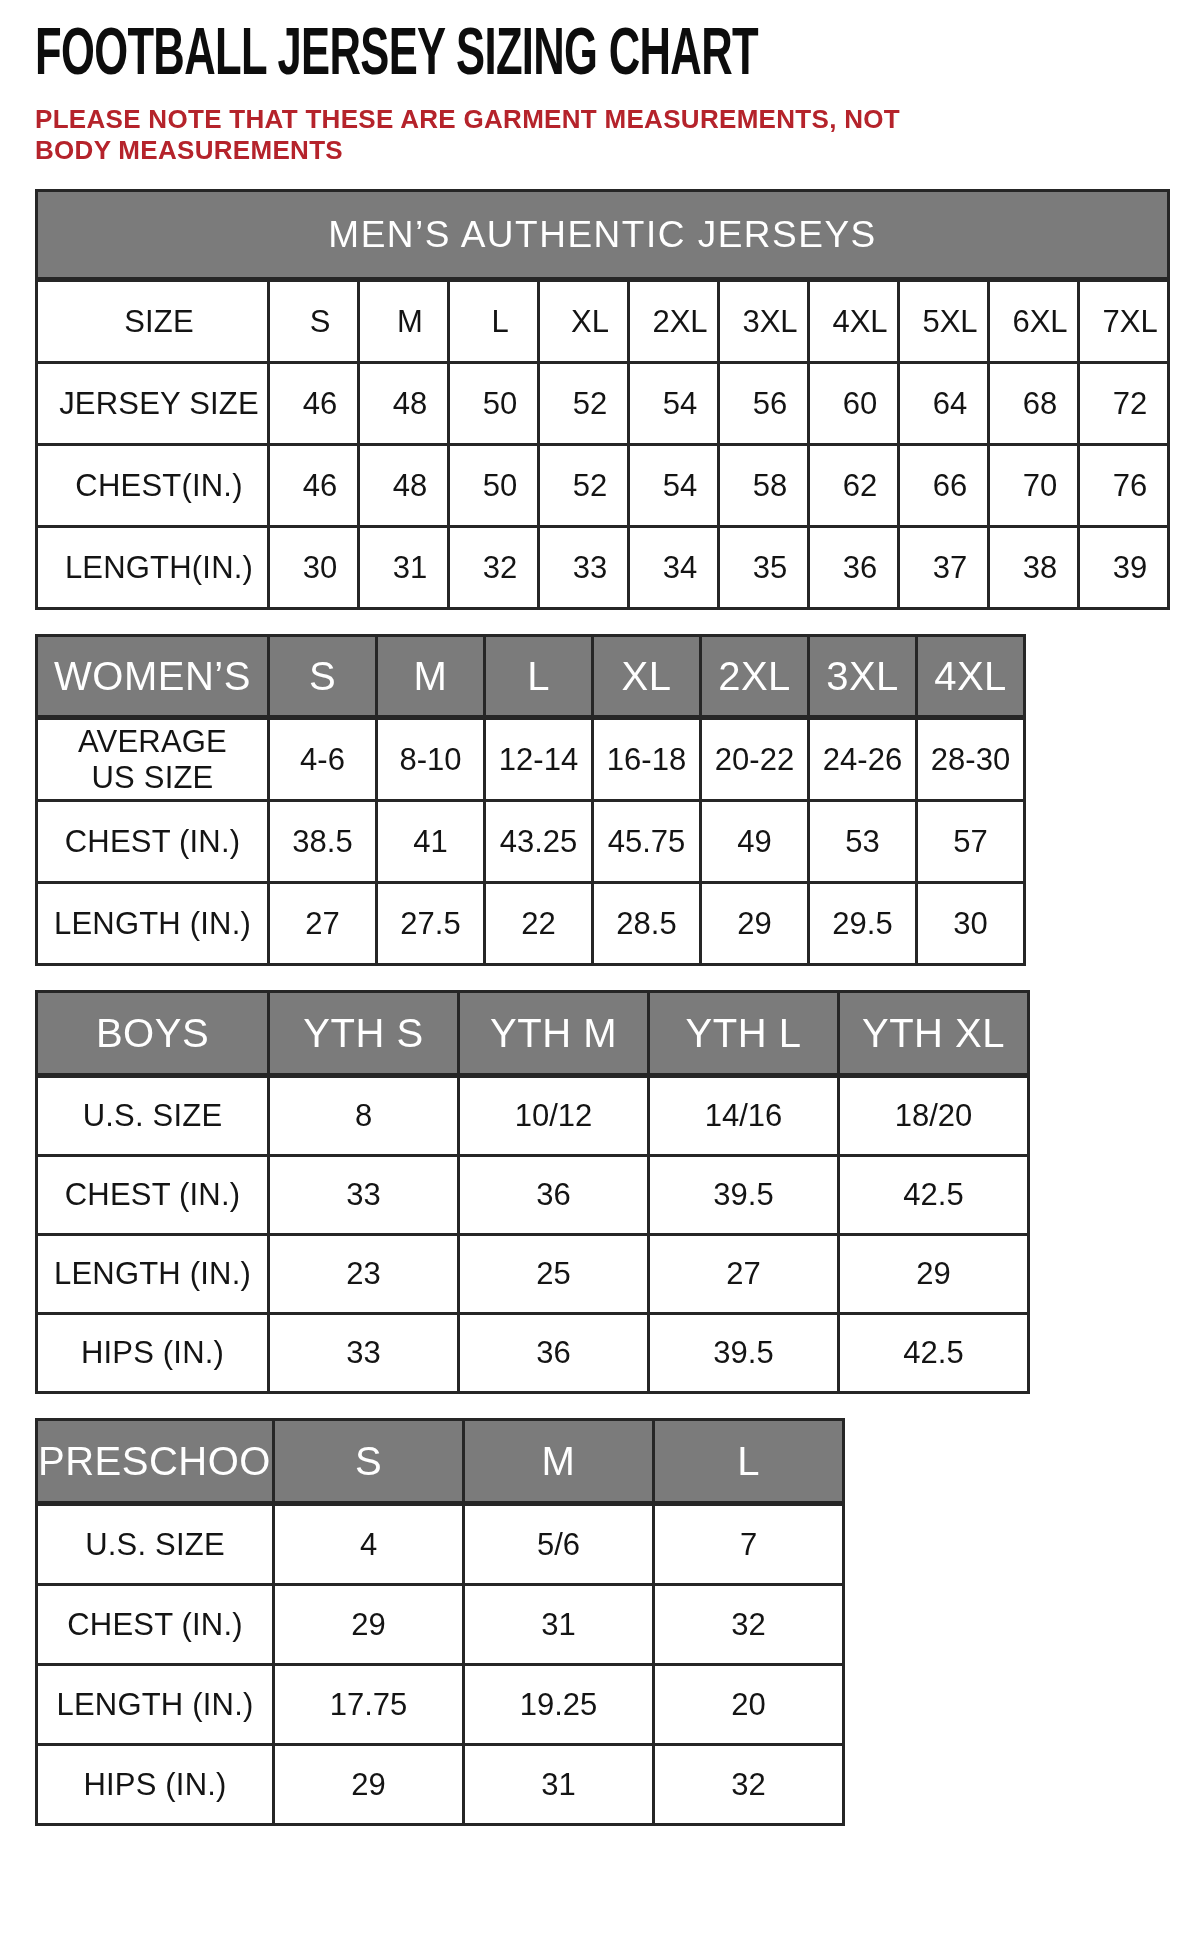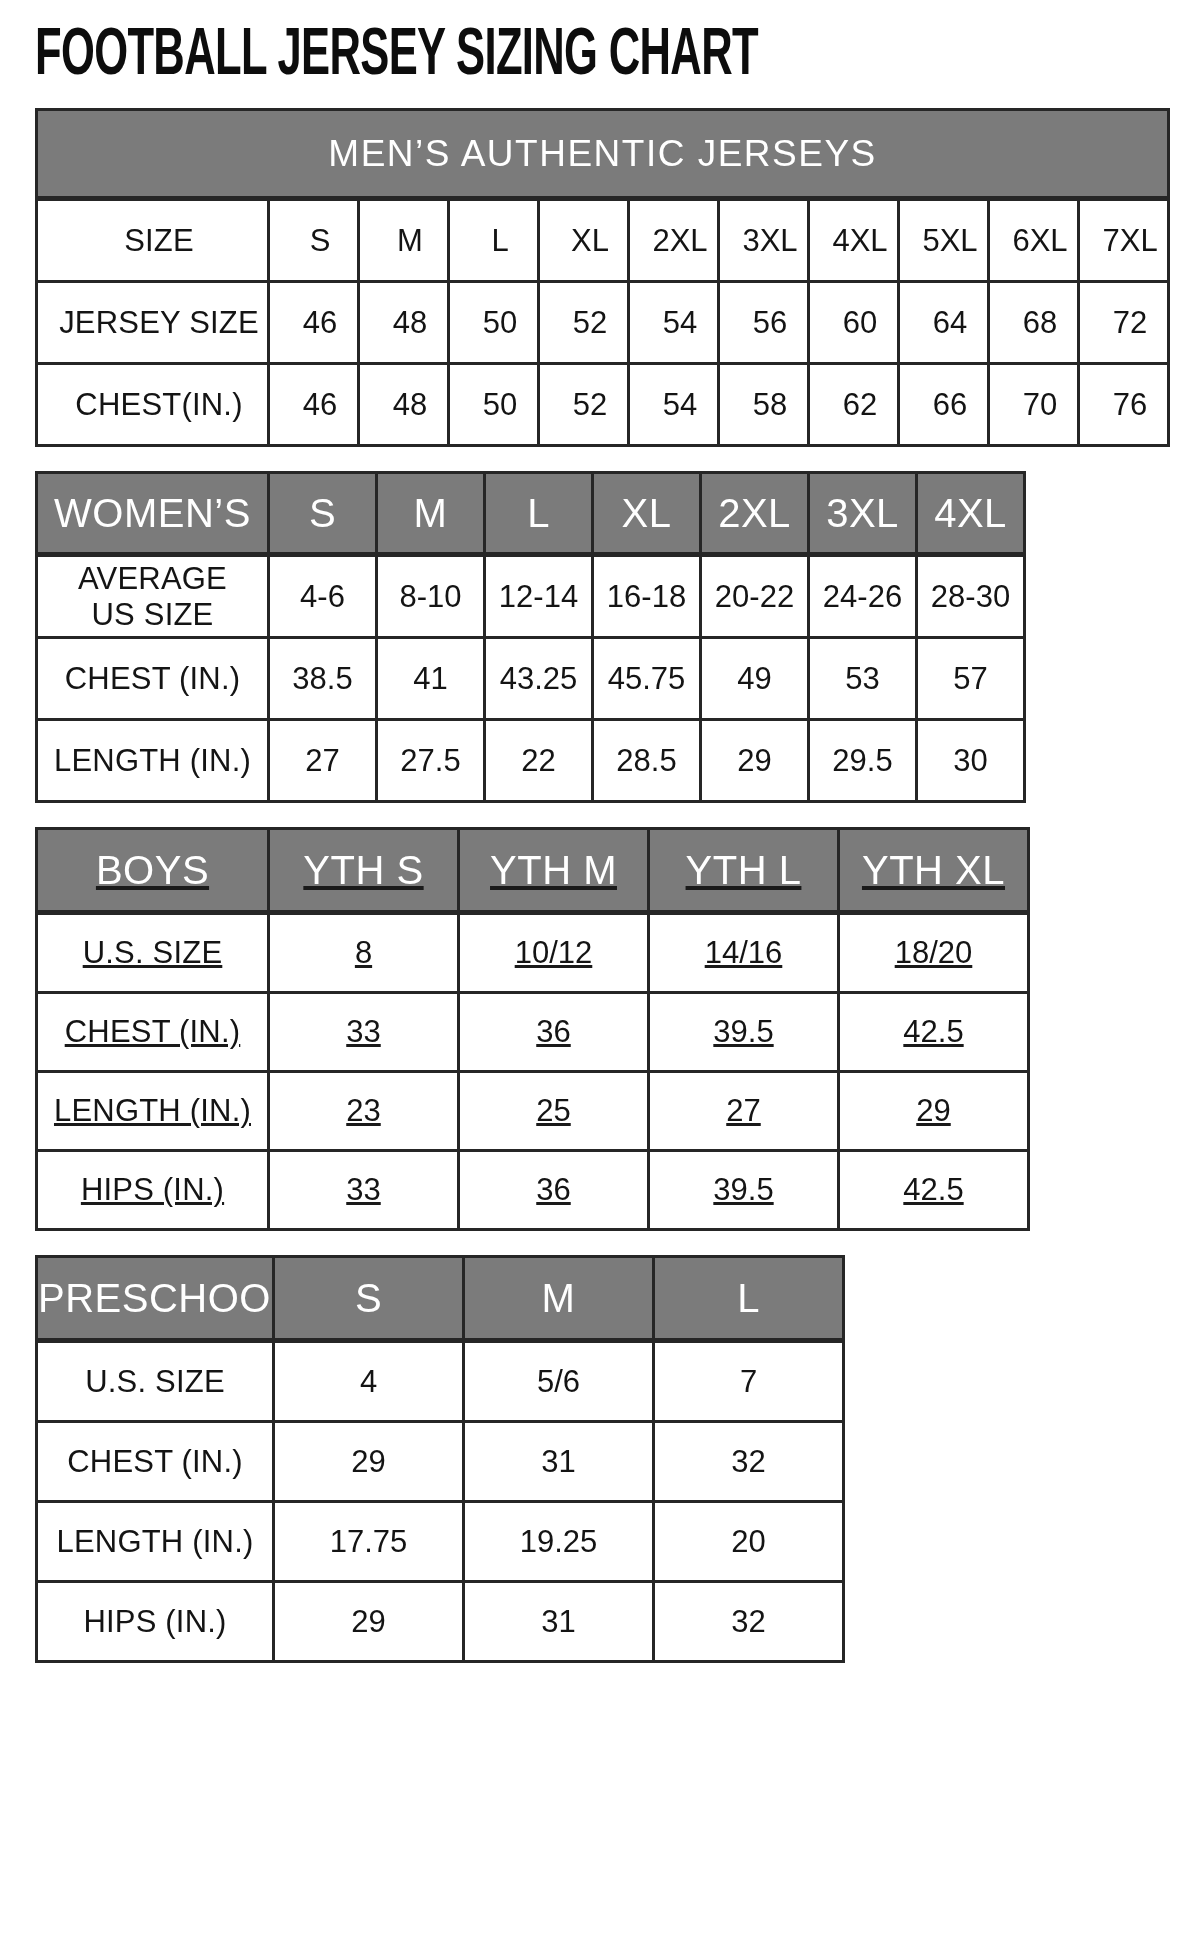--- a/index.html
+++ b/index.html
@@ -41,33 +41,34 @@
     background:#7b7b7b;color:#ffffff;font-weight:400;
     font-size:40px;letter-spacing:.5px;
     border-bottom-width:5px !important;
   }
 
   .mens{width:1132px;margin-top:34px;}
   .mens td{height:79px;padding-left:13px;}
   .womens{width:988px;}
   .womens th{height:78px;}
   .womens td{height:79px;}
-  .boys{width:992px;text-decoration:underline;}
+  .boys{width:992px;}
   .boys th{height:80px;}
   .boys td{height:76px;}
   .pre{width:807px;}
   .pre th{height:80px;}
   .pre td{height:77px;}
 </style>
 </head>
 <body>
 
 <div class="page">
 
   <h1 class="title">FOOTBALL JERSEY SIZING CHART</h1>
+  <p class="note">PLEASE NOTE THAT THESE ARE GARMENT MEASUREMENTS, NOT BODY MEASUREMENTS</p>
 
   <table class="tbl mens">
     <colgroup>
       <col style="width:232px">
       <col style="width:90px">
         <col style="width:90px">
         <col style="width:90px">
         <col style="width:90px">
         <col style="width:90px">
       <col style="width:90px">
@@ -114,20 +115,33 @@
         <td>48</td>
         <td>50</td>
         <td>52</td>
         <td>54</td>
         <td>58</td>
         <td>62</td>
         <td>66</td>
         <td>70</td>
         <td>76</td>
       </tr>
+      <tr>
+        <td class="lbl">LENGTH(IN.)</td>
+        <td>30</td>
+        <td>31</td>
+        <td>32</td>
+        <td>33</td>
+        <td>34</td>
+        <td>35</td>
+        <td>36</td>
+        <td>37</td>
+        <td>38</td>
+        <td>39</td>
+      </tr>
     </tbody>
   </table>
 
   <table class="tbl womens">
     <colgroup>
       <col style="width:232px">
       <col style="width:108px">
         <col style="width:108px">
         <col style="width:108px">
         <col style="width:108px">

